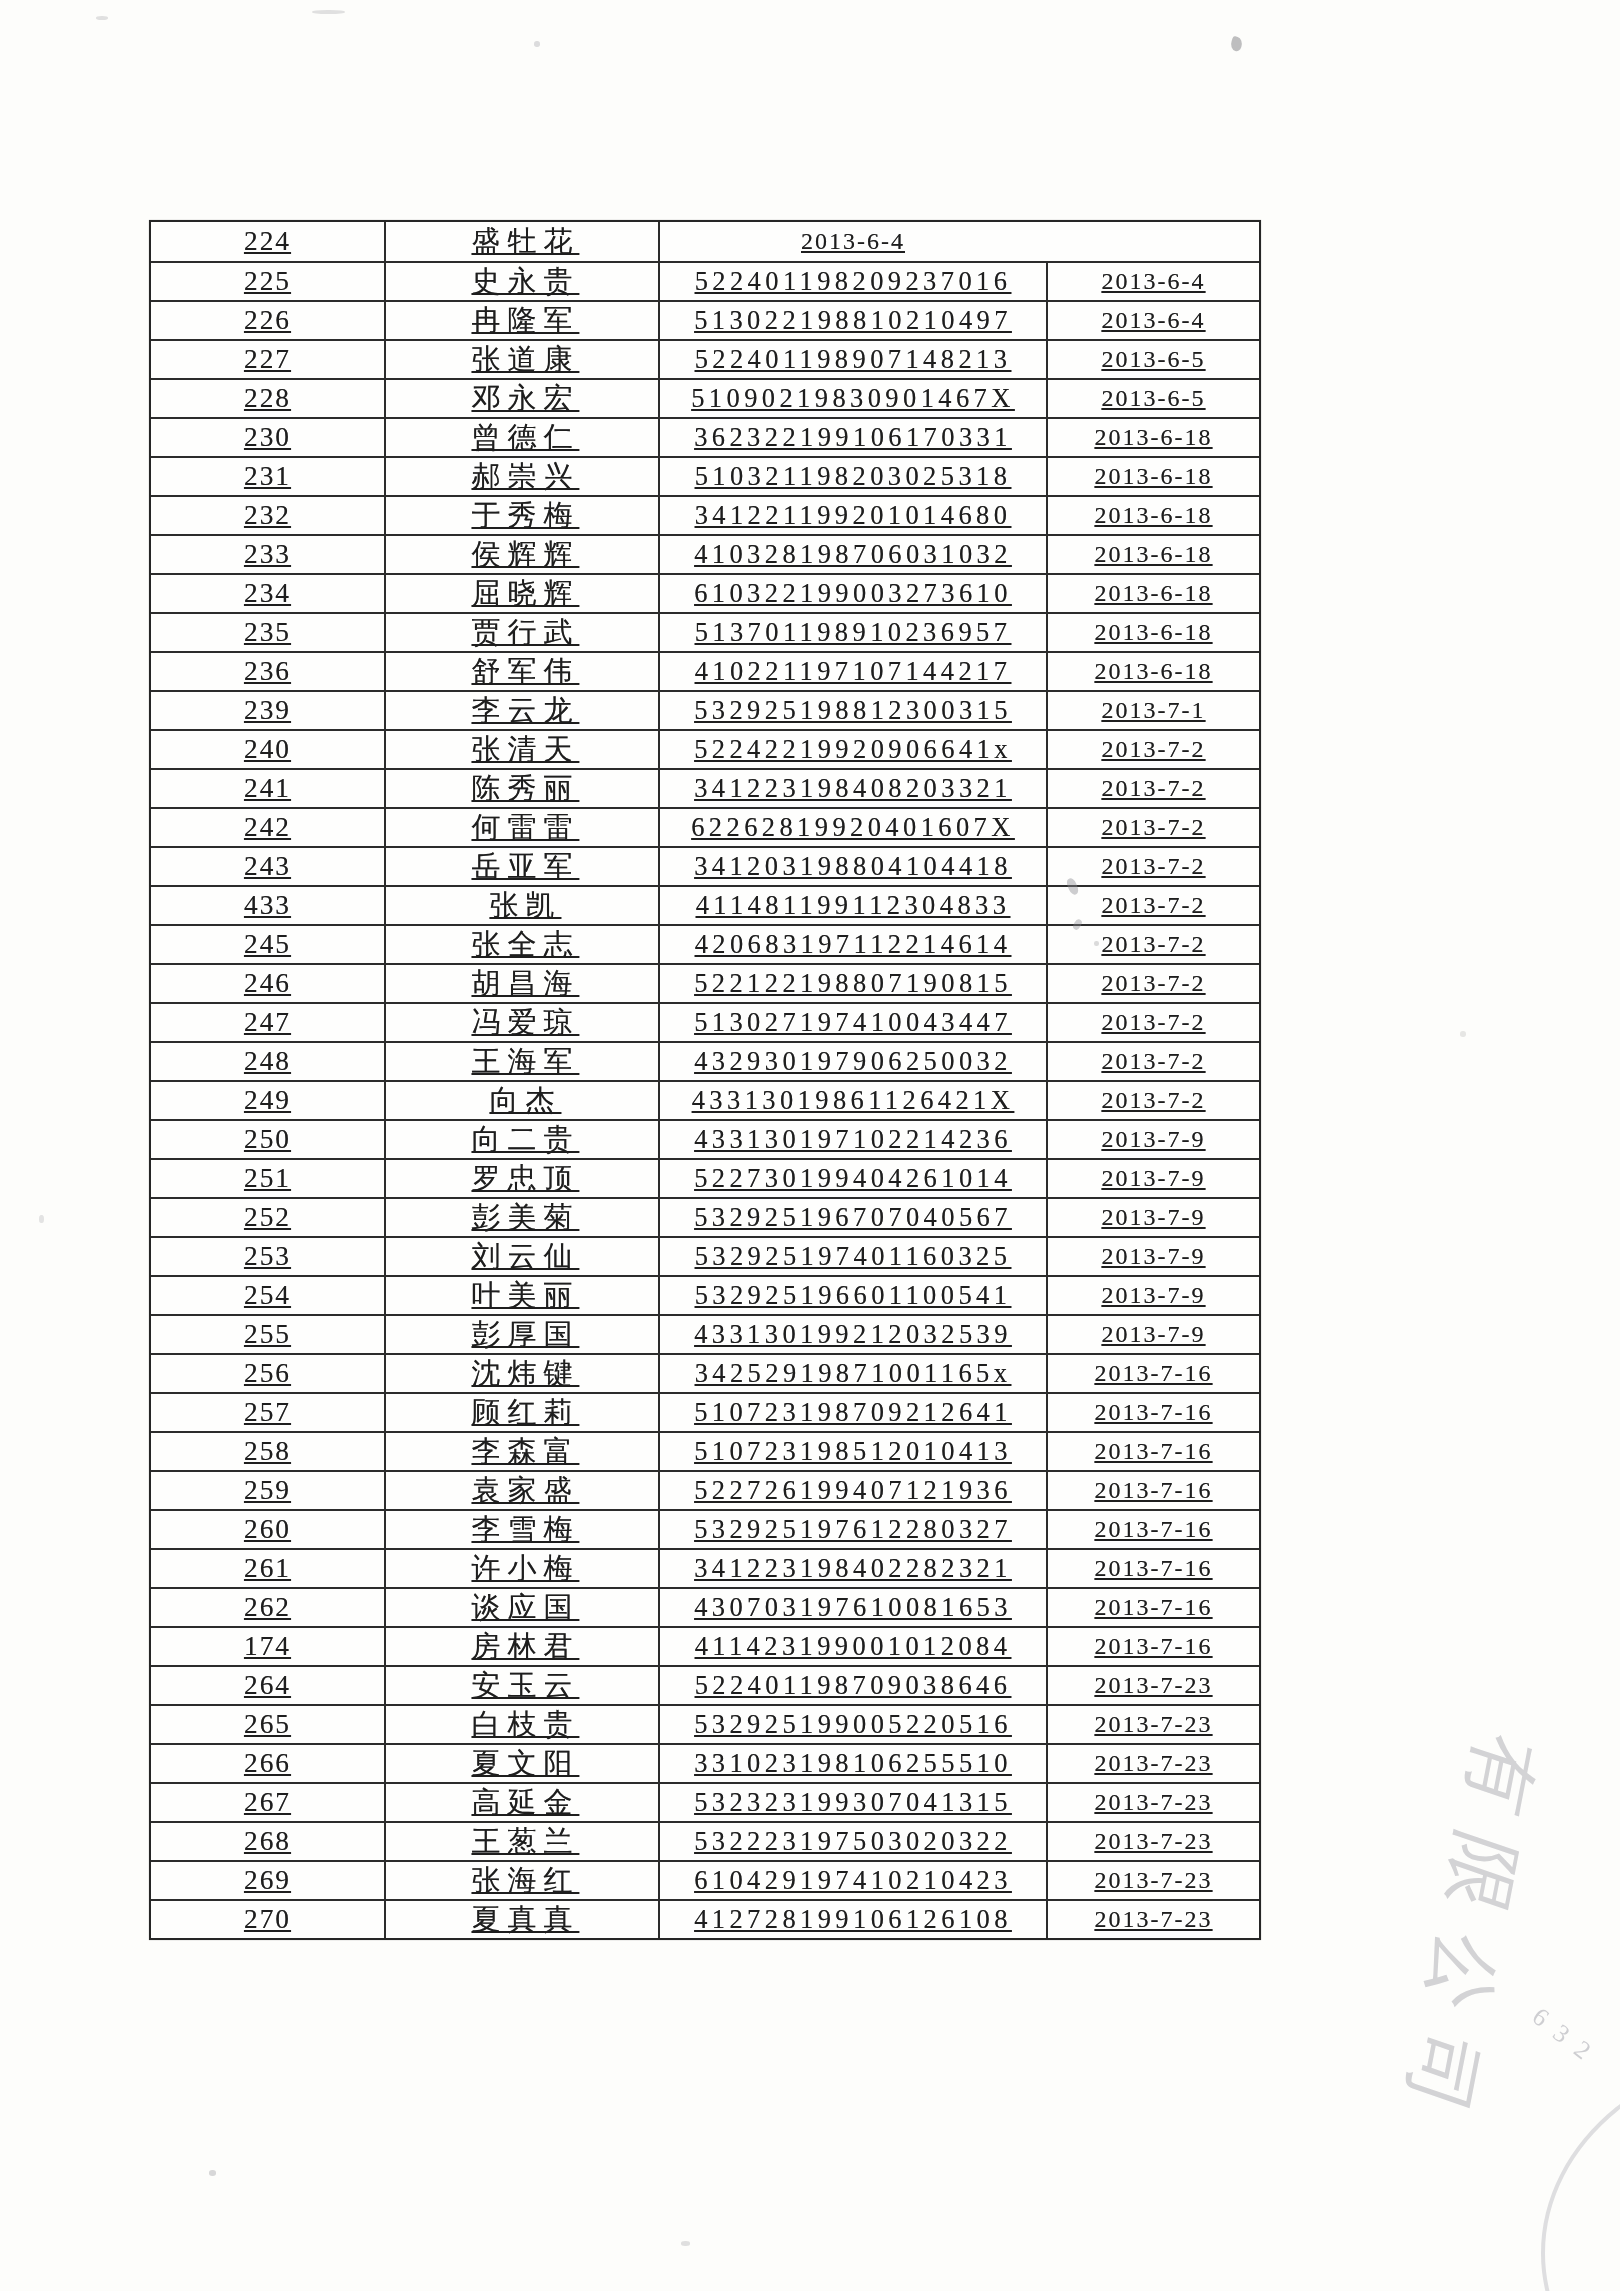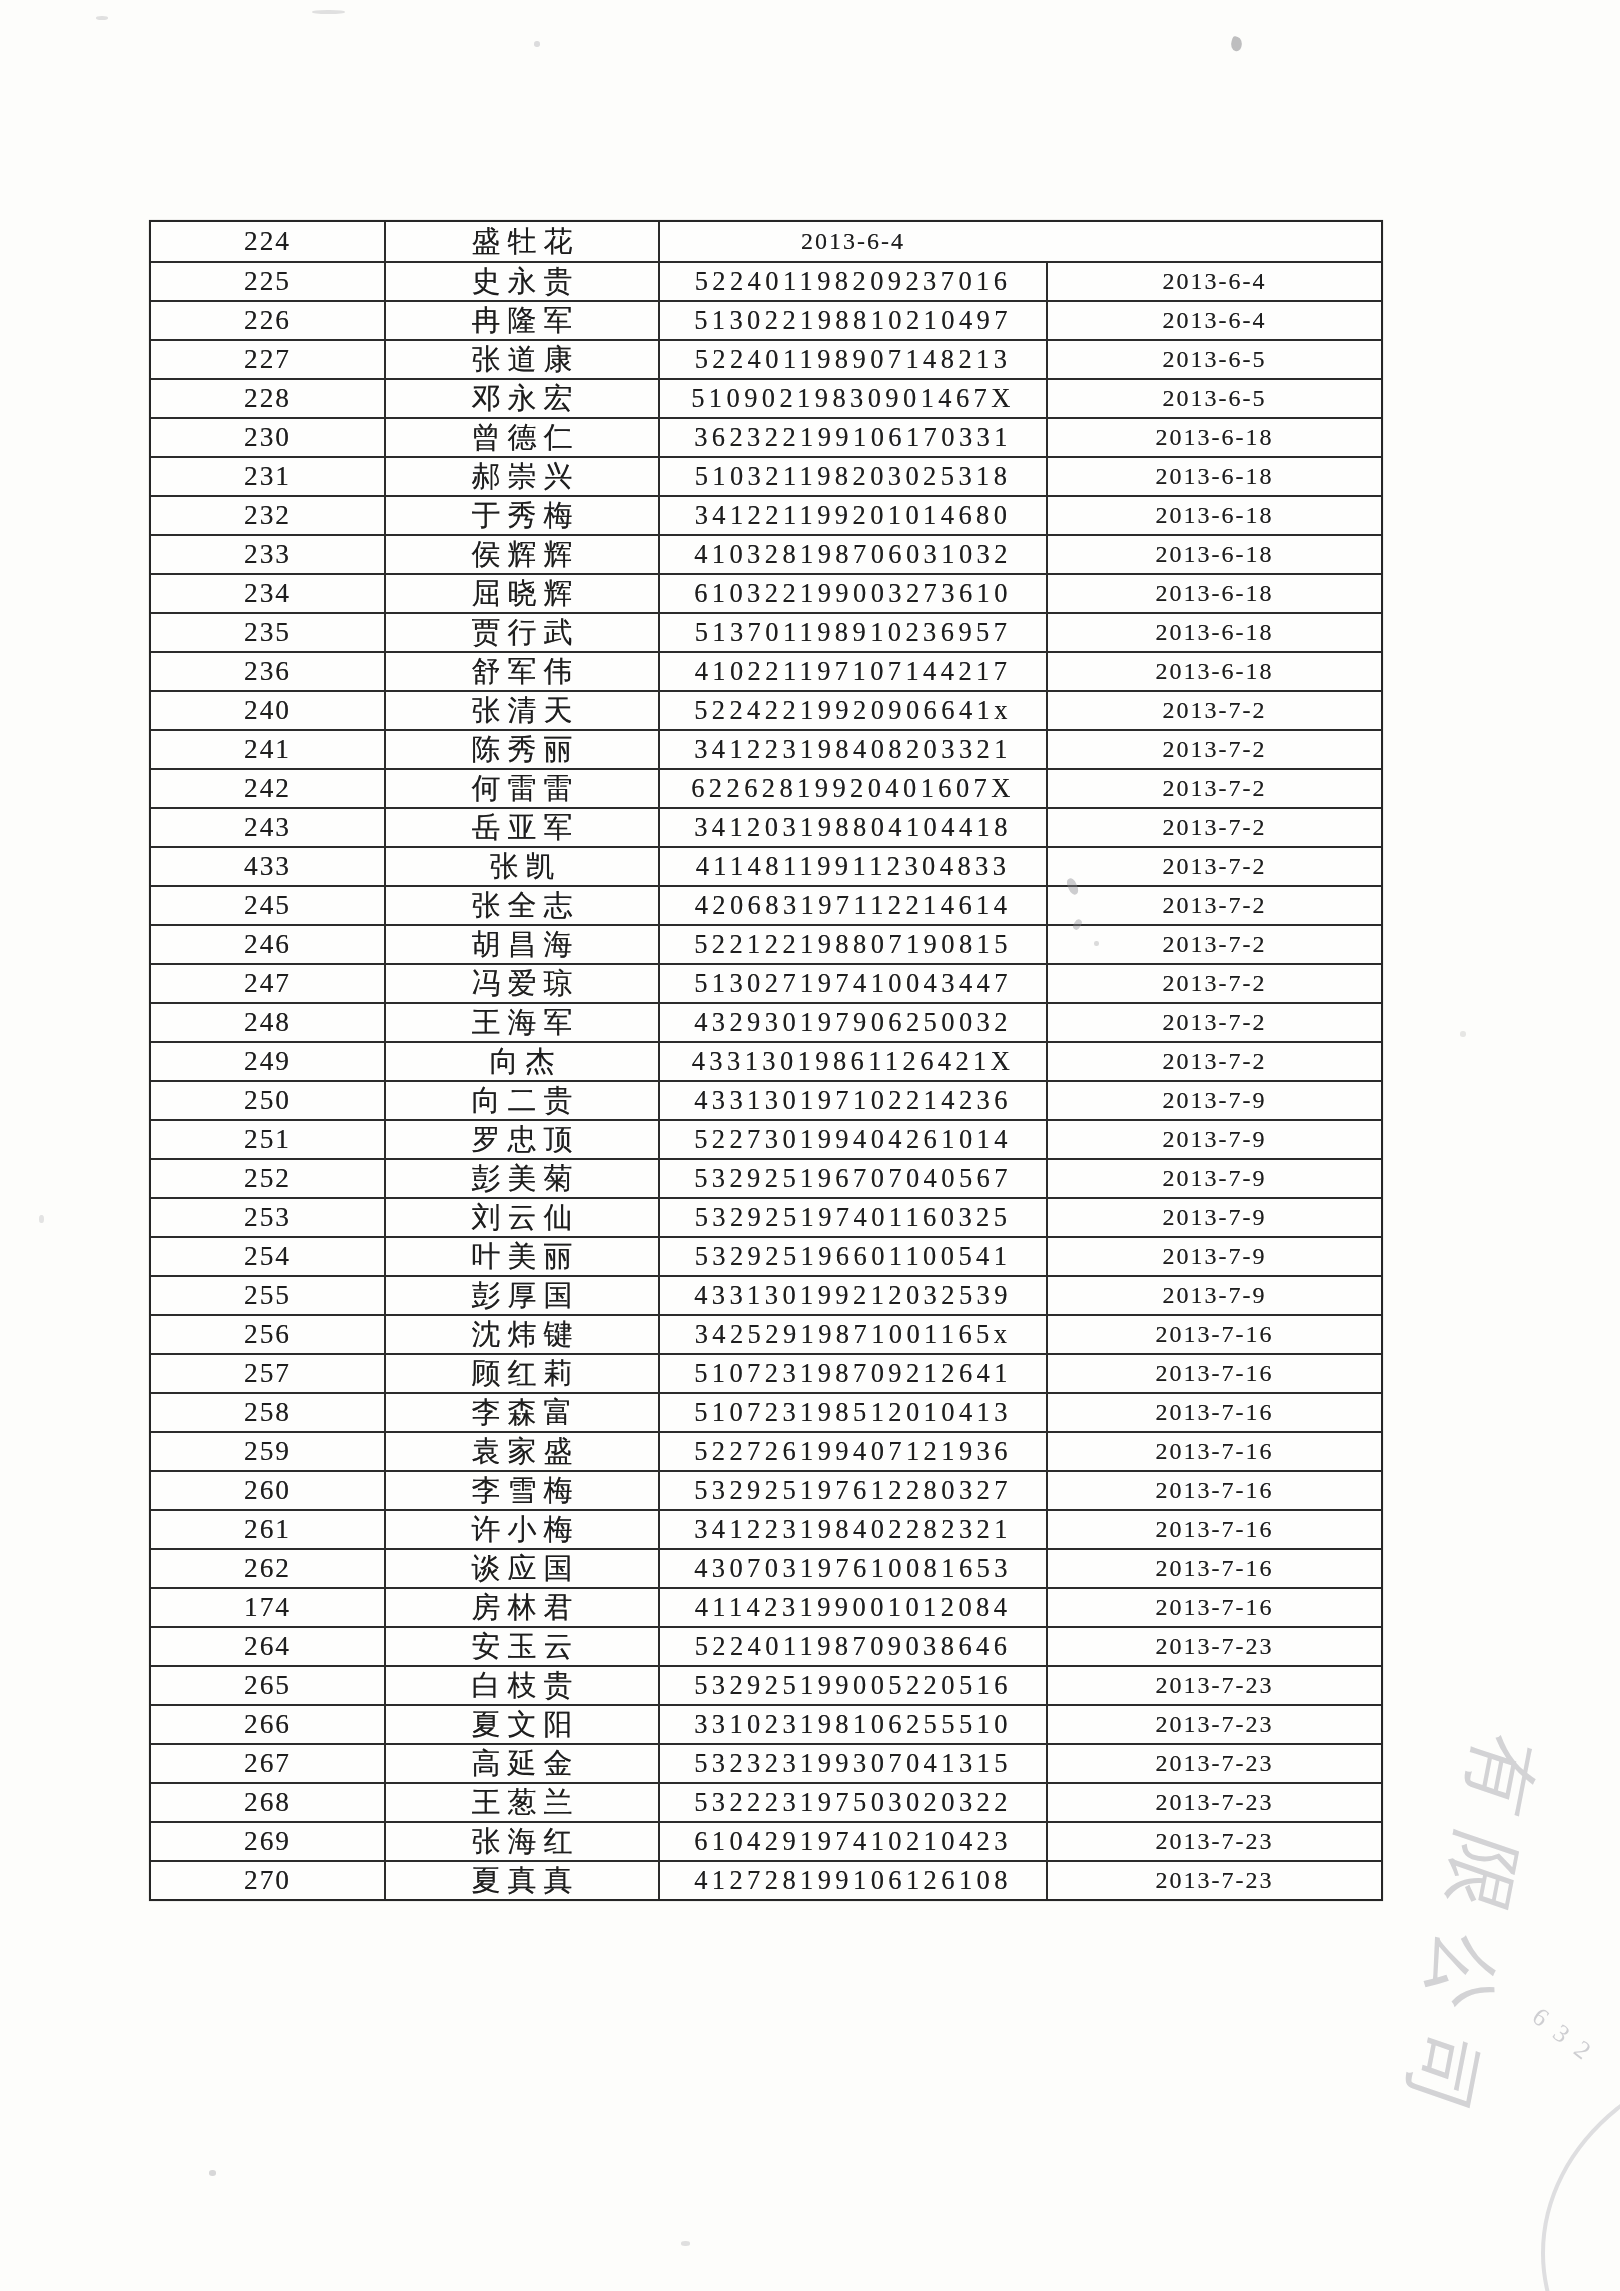--- a/index.html
+++ b/index.html
@@ -10,24 +10,25 @@
     font-family: "Liberation Serif", "DejaVu Serif", serif;
     color: #1e1e1e;
     position: relative;
   }
   .page { position: absolute; inset: 0; }
 
   
   .doc-table {
     position: absolute;
     left: 149px; top: 220px;
-    width: 1234px;
+    width: 1112px;
     border: 2.9px solid #262626;
     box-shadow: 0 0 1px rgba(0,0,0,.35);
     background: #fefefd;
+    text-decoration: underline;
   }
   .t-row {
     display: grid;
     grid-template-columns: 233px 274px 388px 1fr;
     height: 39px;
     border-top: 2.9px solid #2c2c2c;
   }
   .t-row:first-child { border-top: none; }
   .t-cell {
     display: flex; align-items: center; justify-content: center;
@@ -148,20 +149,26 @@
         <div class="t-cell cell-no">235</div>
         <div class="t-cell cell-name">贾行武</div>
         <div class="t-cell cell-id">513701198910236957</div>
         <div class="t-cell cell-date">2013-6-18</div>
       </div>
       <div class="t-row">
         <div class="t-cell cell-no">236</div>
         <div class="t-cell cell-name">舒军伟</div>
         <div class="t-cell cell-id">410221197107144217</div>
         <div class="t-cell cell-date">2013-6-18</div>
+      </div>
+      <div class="t-row">
+        <div class="t-cell cell-no">239</div>
+        <div class="t-cell cell-name">李云龙</div>
+        <div class="t-cell cell-id">532925198812300315</div>
+        <div class="t-cell cell-date">2013-7-1</div>
       </div>
       <div class="t-row">
         <div class="t-cell cell-no">240</div>
         <div class="t-cell cell-name">张清天</div>
         <div class="t-cell cell-id">52242219920906641x</div>
         <div class="t-cell cell-date">2013-7-2</div>
       </div>
       <div class="t-row">
         <div class="t-cell cell-no">241</div>
         <div class="t-cell cell-name">陈秀丽</div>

